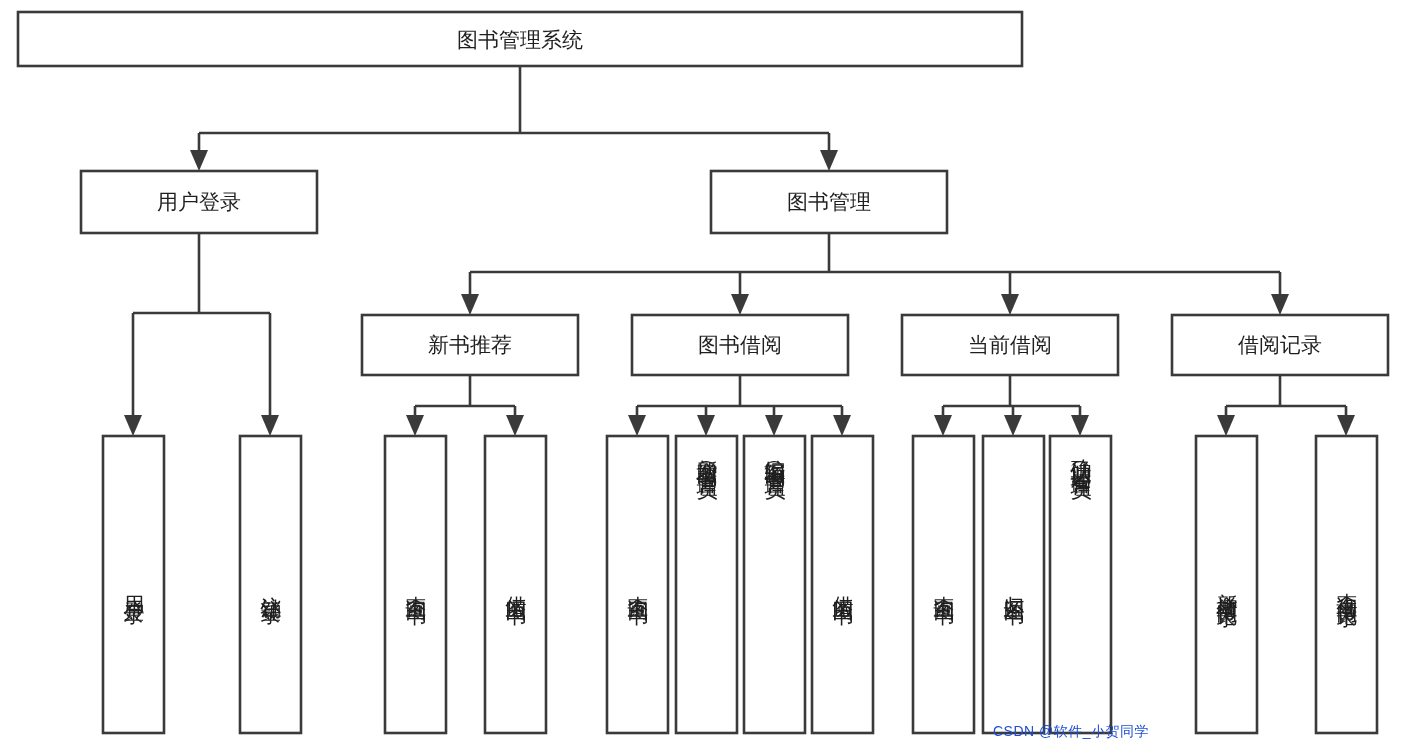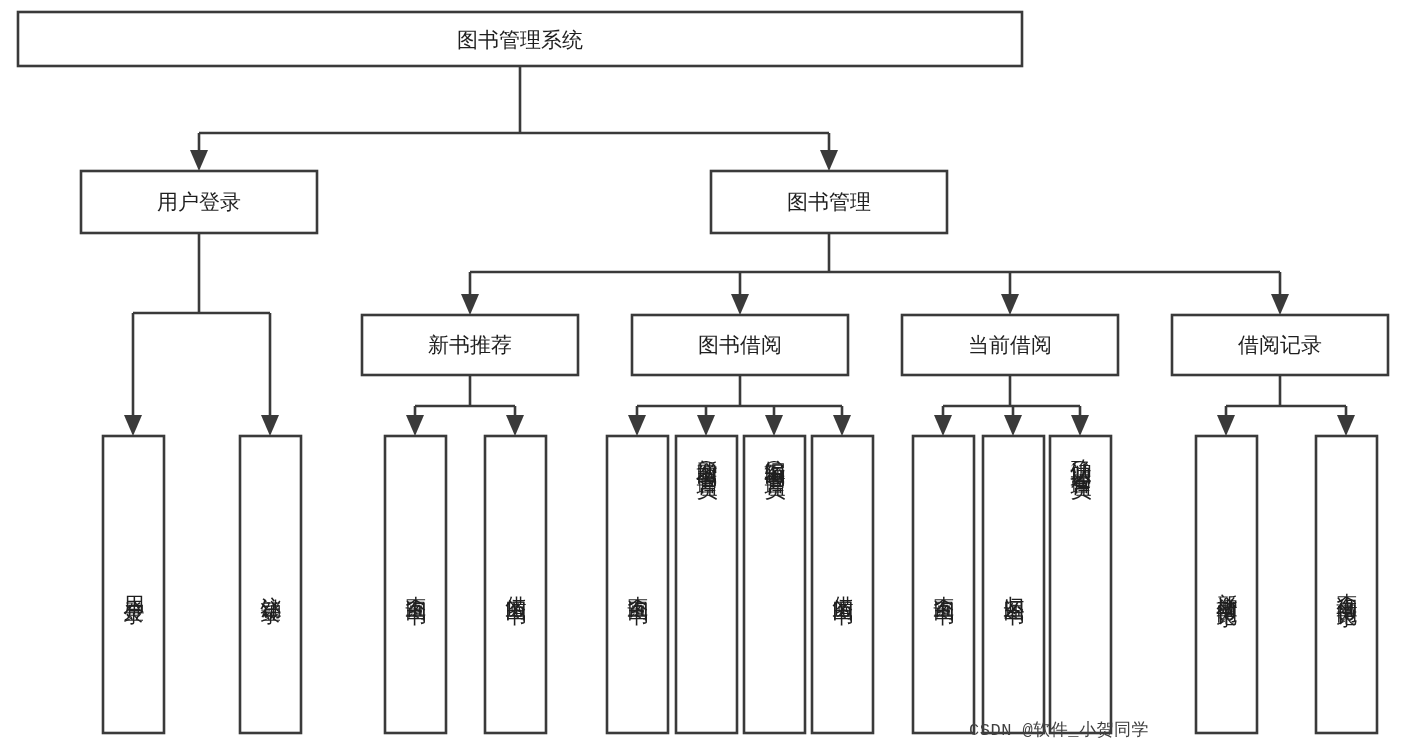--- a/index.html
+++ b/index.html
@@ -62,23 +62,23 @@
     font-size: 21px;
     line-height: 1;
     color: #1f1f1f;
     letter-spacing: 3px;
     white-space: nowrap;
   }
   #watermark {
     position: absolute;
     right: 8px;
     bottom: 6px;
-    font-family: Liberation Mono, monospace;
-    font-size: 17px;
-    color: #404040;
+    font-family: Liberation Sans, sans-serif;
+    font-size: 14px;
+    color: #1d4ed8;
     white-space: nowrap;
     letter-spacing: 0.5px;
   }
 </style>
 </head>
 <body>
 
 <div id="diagram-root">
 
   <svg id="flow" viewBox="0 0 1405 747">

